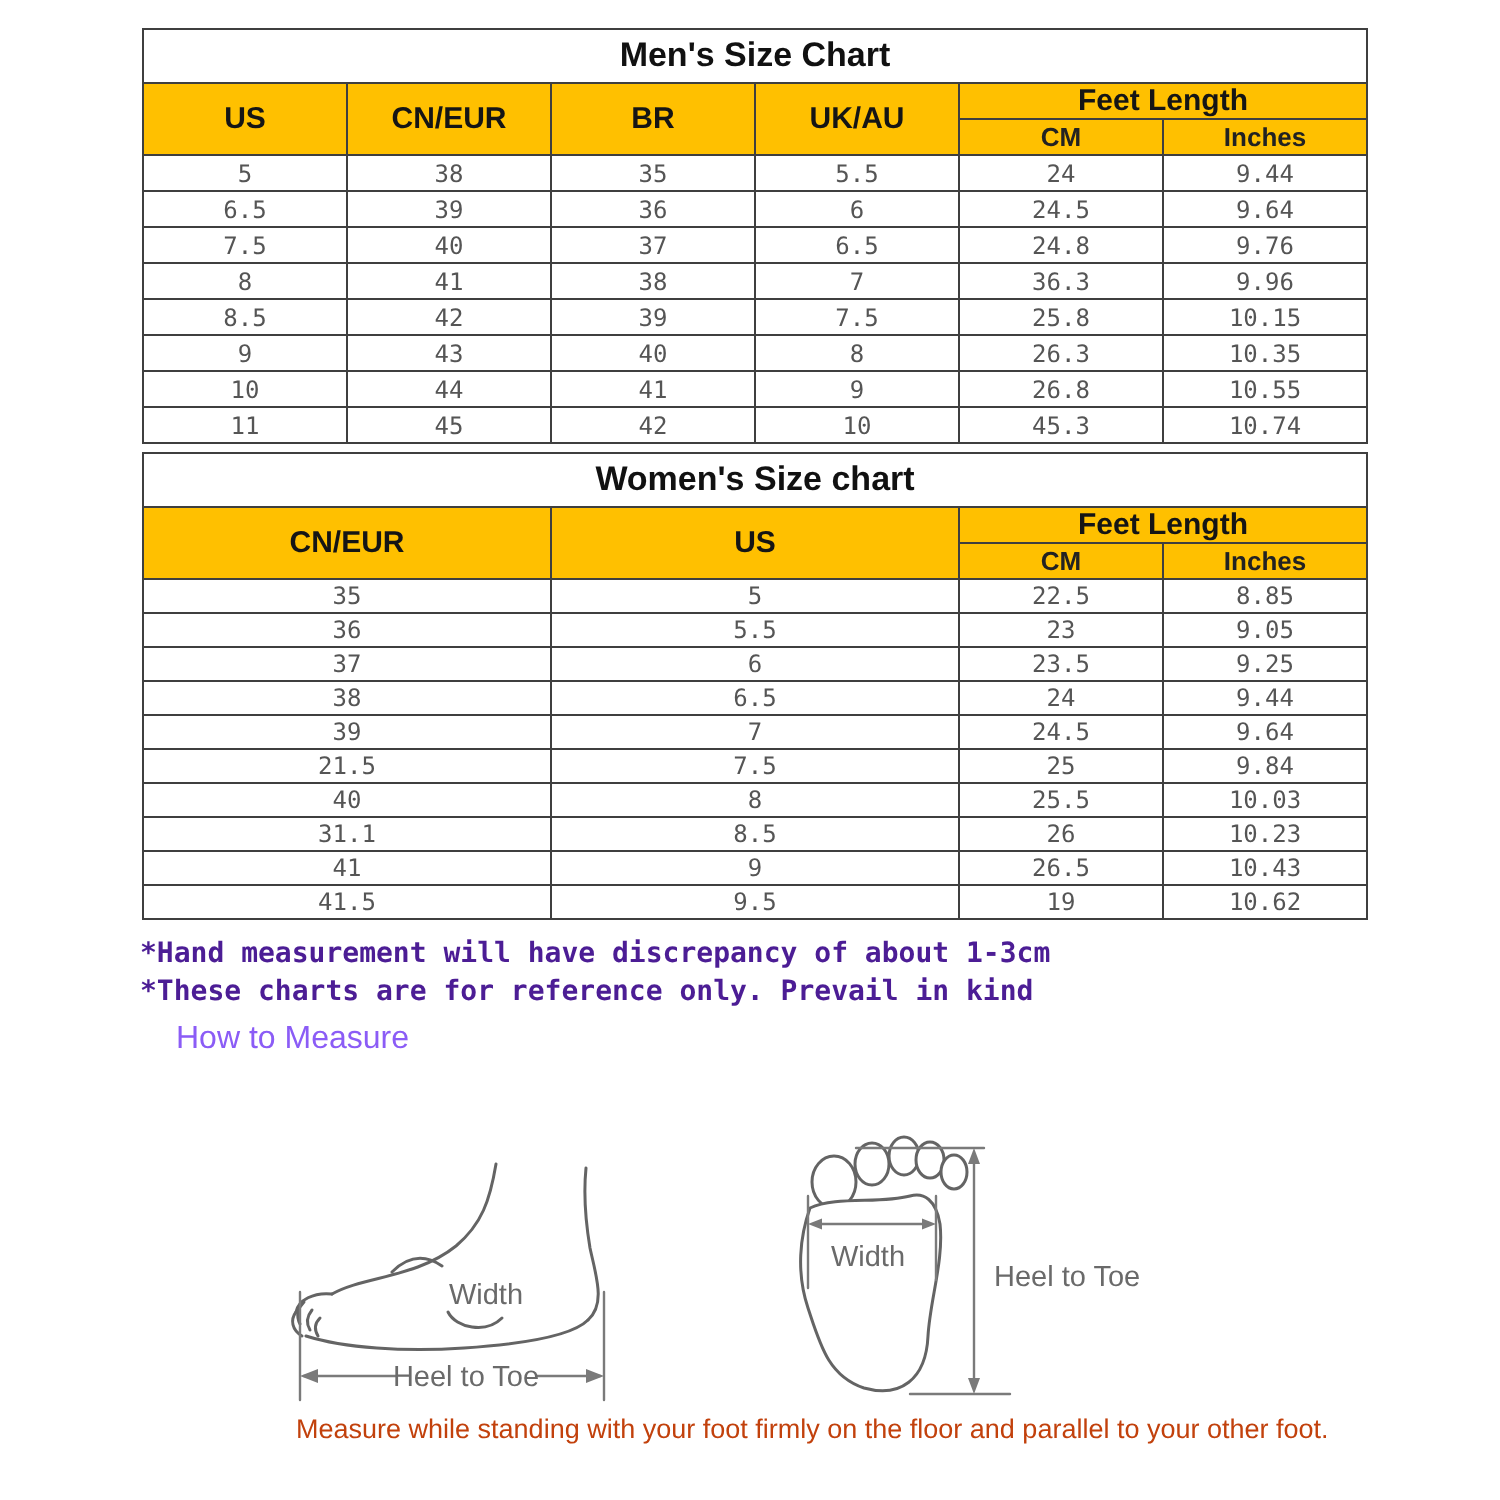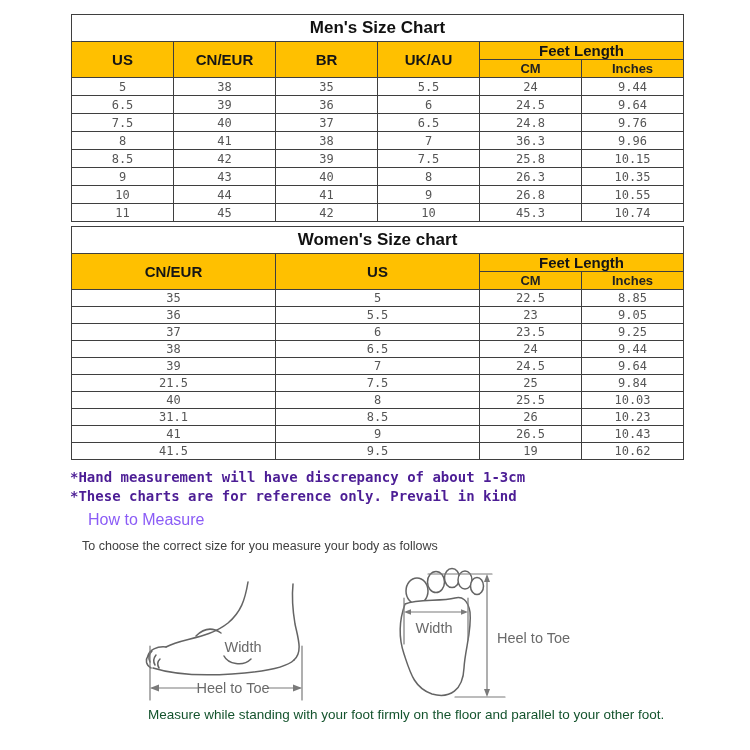--- a/index.html
+++ b/index.html
@@ -96,21 +96,21 @@
   .diagrams text {
     font-family: "Liberation Sans", sans-serif;
     font-size: 14.5px;
     fill: #6a6a6a;
   }
   .caption {
     position: absolute;
     left: 148px;
     top: 707px;
     font-size: 13.5px;
-    color: #14532d;
+    color: #c2410c;
     white-space: nowrap;
   }
 </style>
 </head>
 <body>
 
 <div class="page">
 
   <table class="size-table" id="men-table">
     <colgroup>
@@ -291,21 +291,20 @@
         </tr>
       </tbody>
   </table>
 
   <div class="notes">
     <div>*Hand measurement will have discrepancy of about 1-3cm</div>
     <div>*These charts are for reference only. Prevail in kind</div>
   </div>
 
   <div class="htm-heading">How to Measure</div>
-  <div class="htm-intro">To choose the correct size for you measure your body as follows</div>
 
   <svg class="diagrams" viewBox="0 0 750 152" xmlns="http://www.w3.org/2000/svg">
     <g stroke="#646464" stroke-width="1.5" fill="none" stroke-linecap="round">
 
       <path d="M248,26 C245,44 241,56 228,67 C208,83 182,82 166,91"></path>
       <path d="M166,91 C157,90 149,94 148,100"></path>
       <path d="M148,100 C145,104 146,109 151,112"></path>
       <path d="M152,95 q-5,5 -2,11"></path>
       <path d="M156,99 q-4,5 -1,10"></path>
       <path d="M160,103 q-4,4 -1,9"></path>

